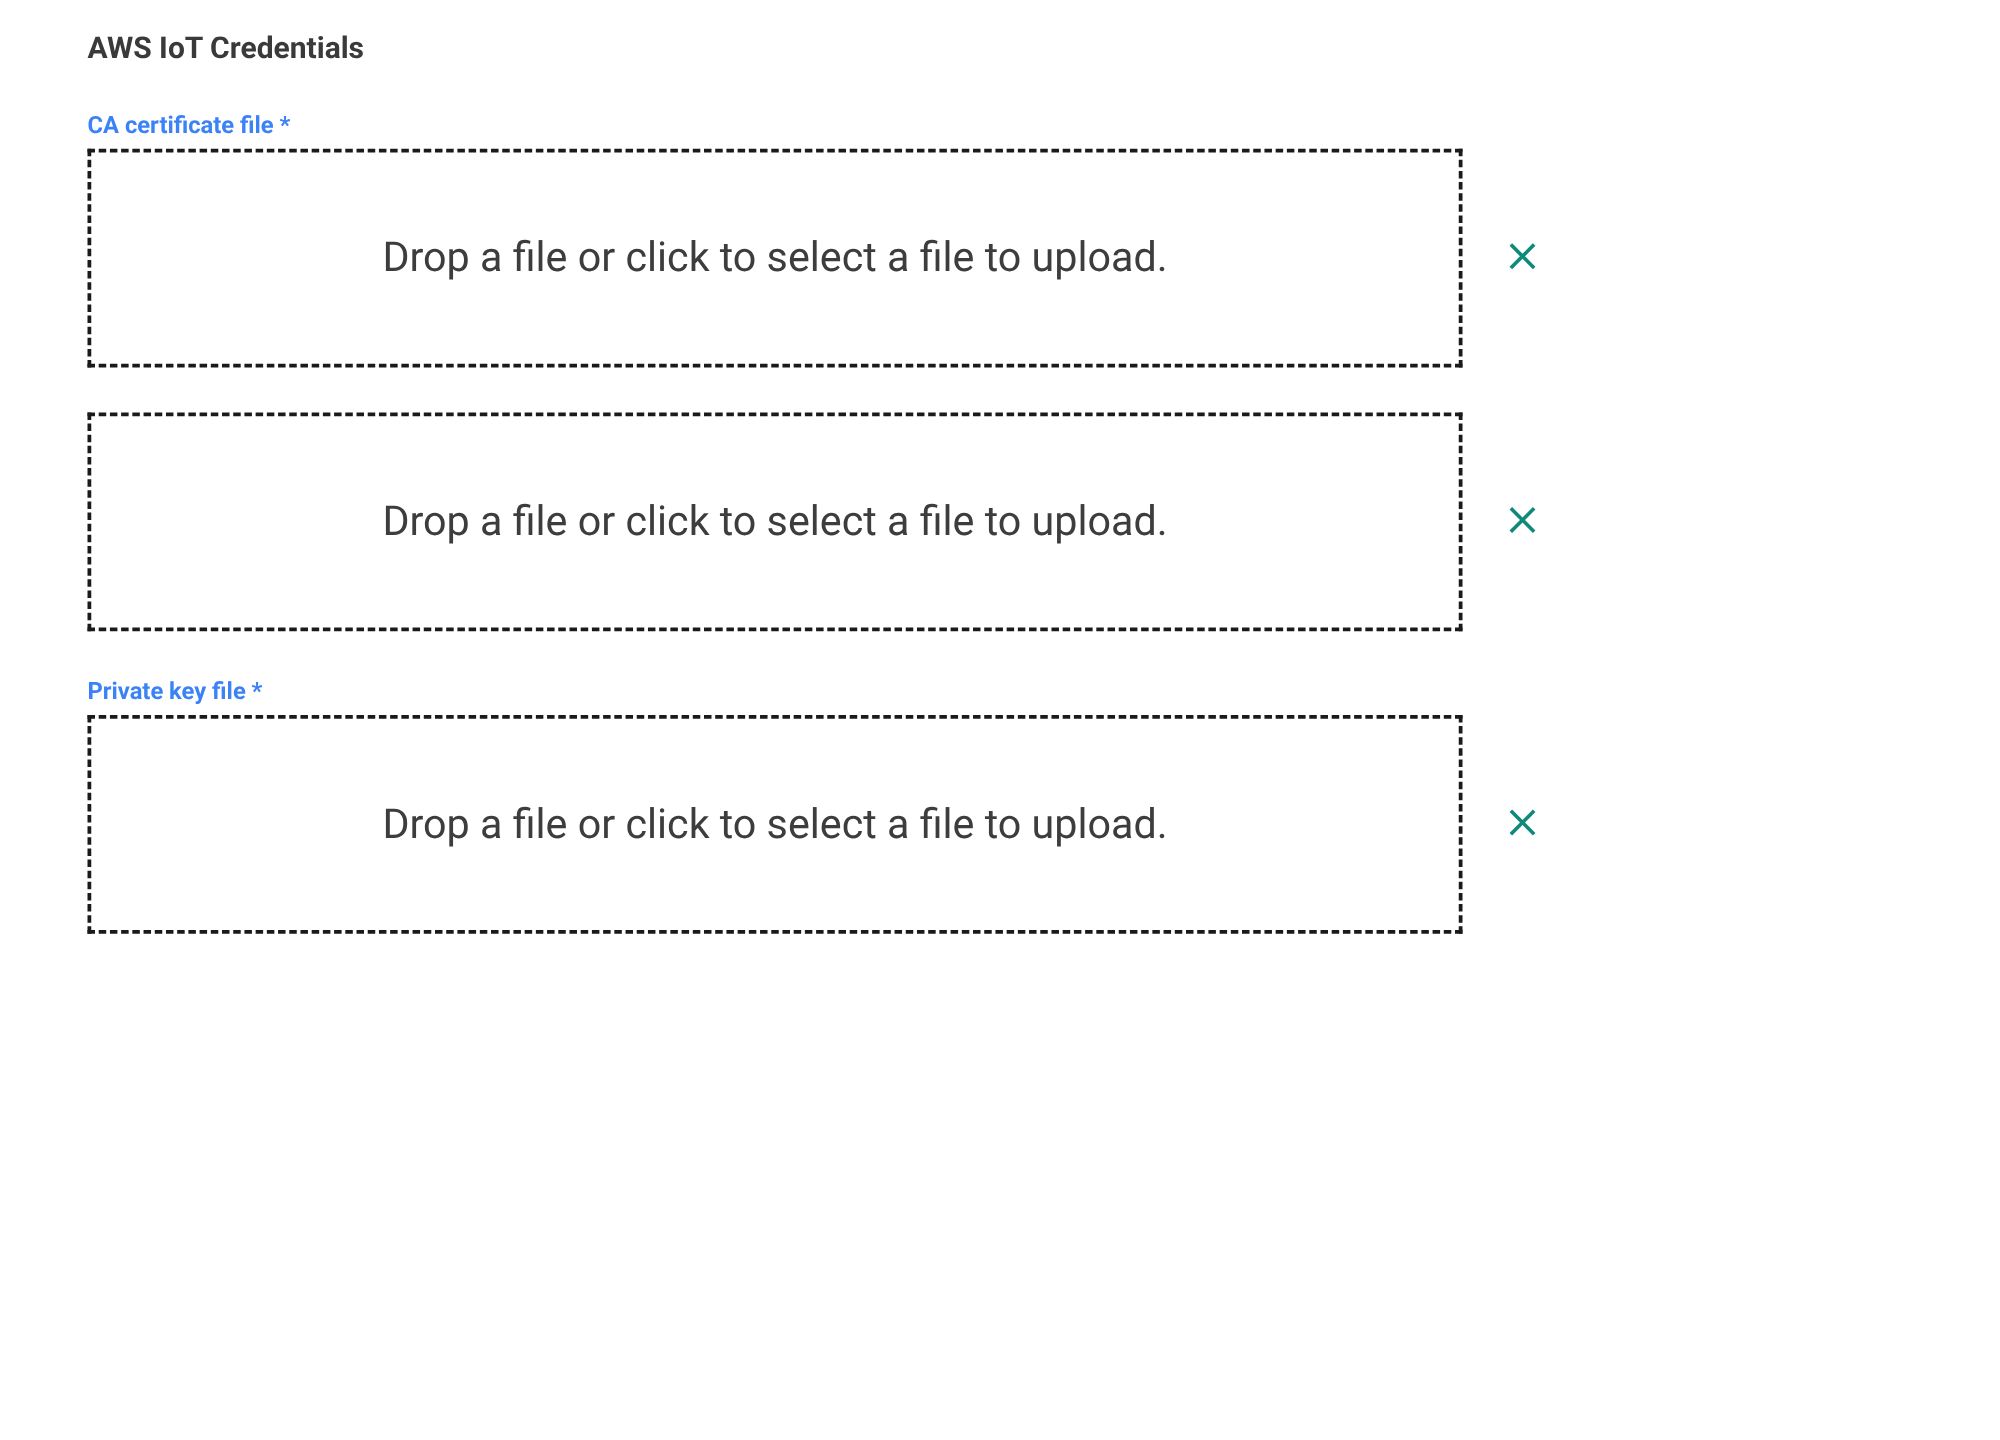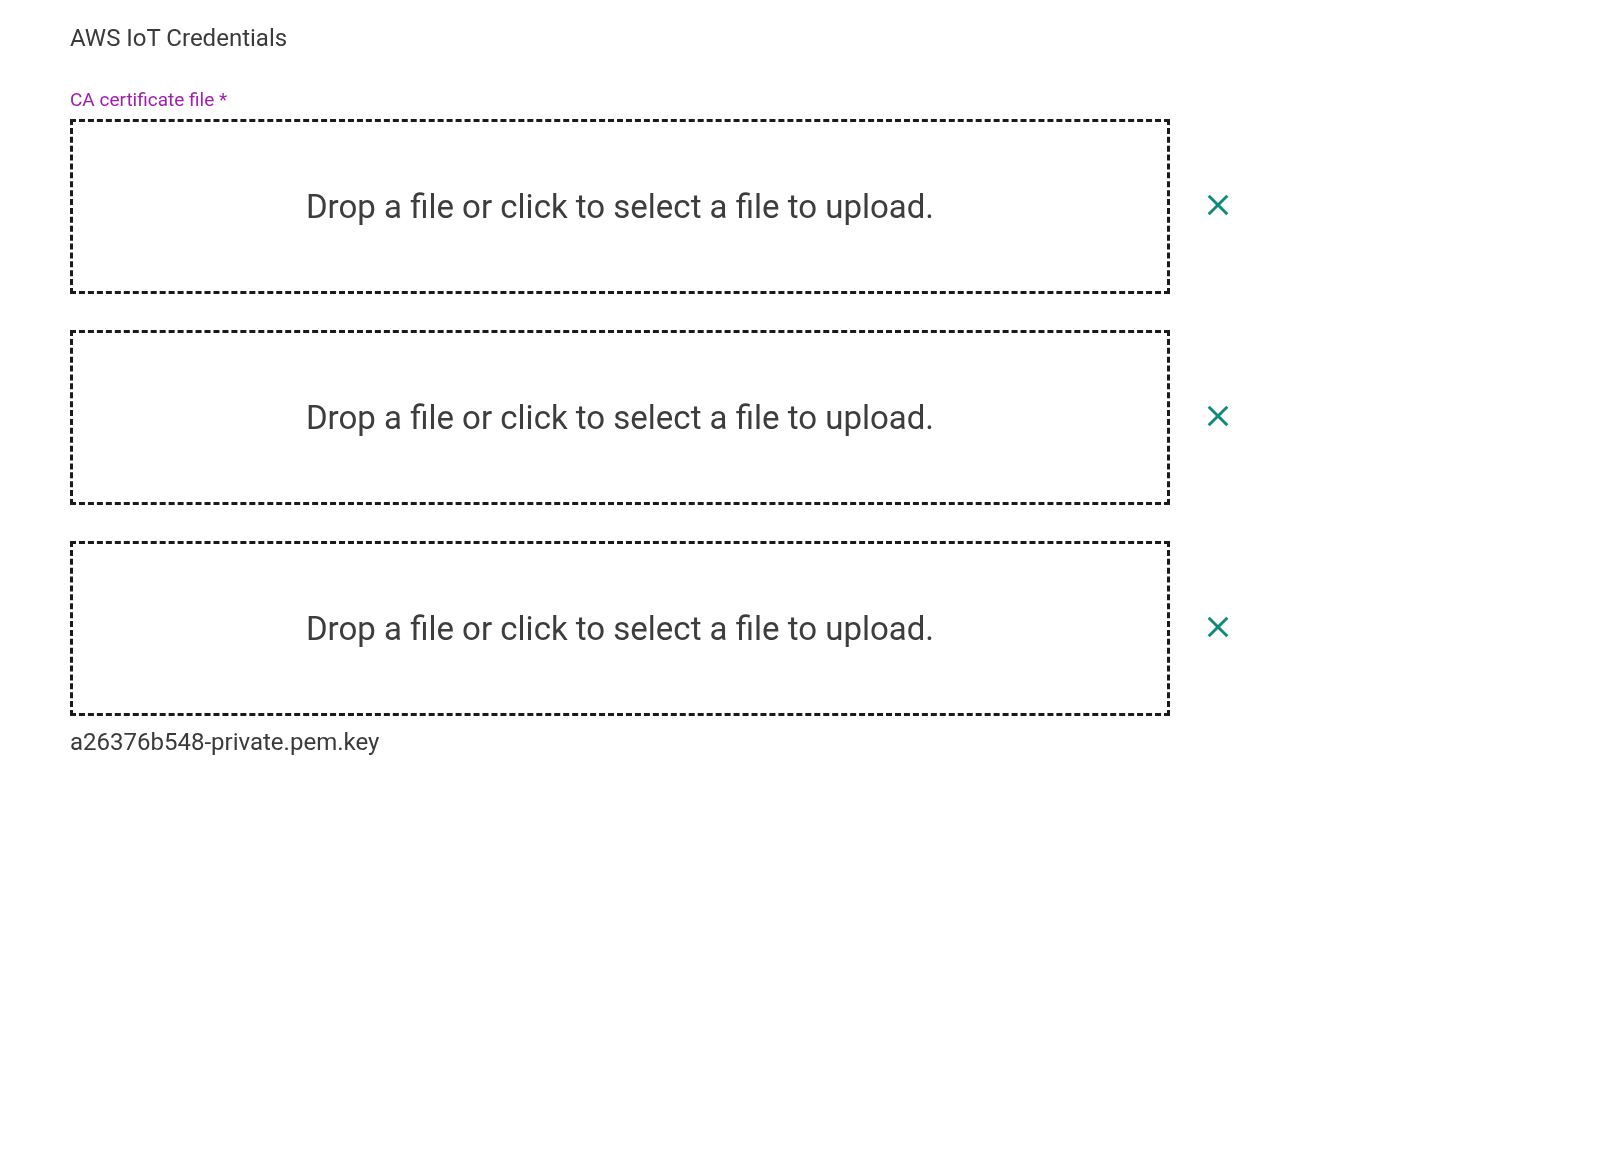--- a/index.html
+++ b/index.html
@@ -8,31 +8,31 @@
       padding: 0;
     }
     body {
       font-family: -apple-system, BlinkMacSystemFont, "Segoe UI", Roboto, Helvetica, Arial, sans-serif;
       background: #ffffff;
       padding: 24px 70px;
       width: 1600px;
     }
     .section-title {
       font-size: 24px;
-      font-weight: 400;
+      font-weight: 700;
       color: #3a3a3a;
       margin-bottom: 36px;
     }
     .field-group {
       margin-bottom: 36px;
     }
     .field-label {
       font-size: 19px;
-      color: #a21caf;
-      font-weight: 400;
+      color: #3b82f6;
+      font-weight: 700;
       margin-bottom: 8px;
       display: block;
     }
     .upload-row {
       display: flex;
       align-items: center;
       gap: 28px;
     }
     .dropzone {
       flex: 0 0 auto;
@@ -106,27 +106,27 @@
         <svg viewBox="0 0 24 24" fill="none">
           <line x1="4" y1="4" x2="20" y2="20"></line>
           <line x1="20" y1="4" x2="4" y2="20"></line>
         </svg>
       </span>
     </button>
   </div>
 </div>
 
 <div class="field-group">
+  <label class="field-label">Private key file *</label>
   <div class="upload-row">
     <div class="dropzone">
       <span class="dropzone-text">Drop a file or click to select a file to upload.</span>
     </div>
     <button class="clear-btn">
       <span>
         <svg viewBox="0 0 24 24" fill="none">
           <line x1="4" y1="4" x2="20" y2="20"></line>
           <line x1="20" y1="4" x2="4" y2="20"></line>
         </svg>
       </span>
     </button>
   </div>
-  <div class="filename">a26376b548-private.pem.key</div>
 </div>
 
 </body></html>

